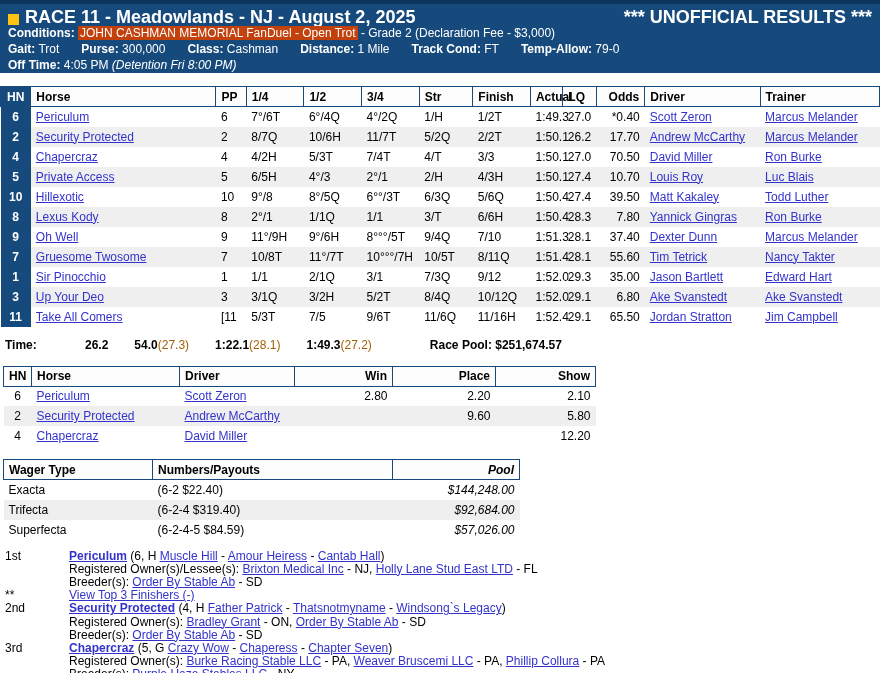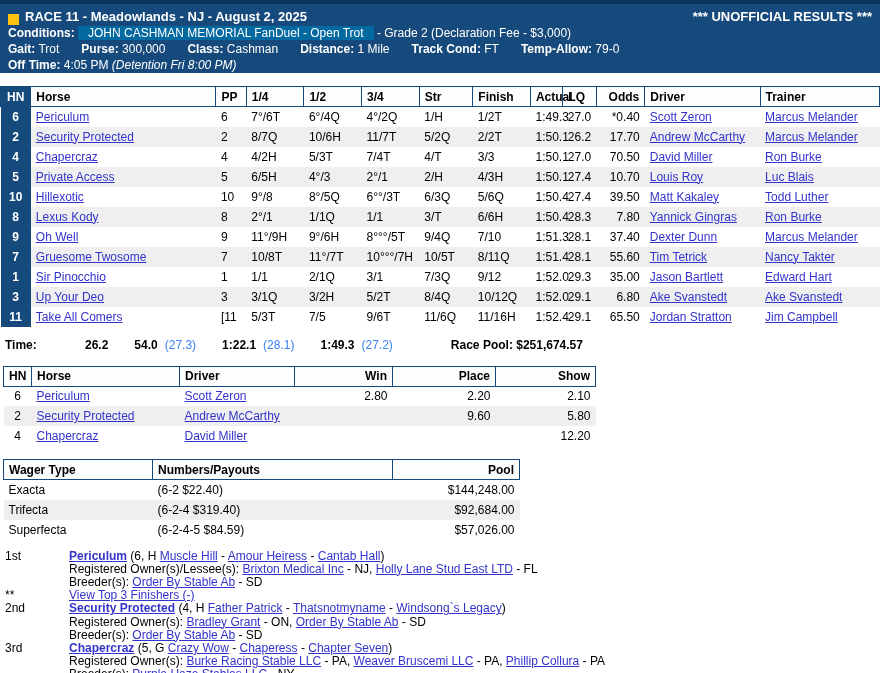--- a/index.html
+++ b/index.html
@@ -9,25 +9,25 @@
     overflow:hidden;
   }
   a { color:#3333cc; text-decoration:underline; cursor:pointer; }
 
   
   .race-header {
     background:#174a7c; color:#fff; border-top:4px solid #0d345c;
     padding:5px 8px 6px 8px; height:73px;
   }
   .hdr-line { line-height:16px; white-space:nowrap; }
-  .hdr-line1 { display:flex; align-items:flex-end; font-weight:bold; font-size:13px; }
+  .hdr-line1 { display:flex; align-items:flex-end; font-weight:bold; font-size:18px; }
   .race-square { display:inline-block; width:11px; height:11px; background:#ffc20e; margin-right:6px; }
   .hdr-spacer { flex:1; }
   .hdr-lbl { font-weight:bold; }
-  .cond-hl { background:#0369a1; padding:0 10px; }
+  .cond-hl { background:#c2410c; padding:0 2px; }
   .stats-line span.stat-group { margin-right:22px; }
   .offtime-note { font-style:italic; }
 
   
   table { border-collapse:collapse; table-layout:fixed; }
   th {
     border:1px solid #174a7c; background:#fdfdfd; font-weight:bold;
     text-align:left; padding:2px 5px; height:20px; font-size:12px;
   }
   td { padding:2px 5px; height:20px; font-size:12px; }
@@ -40,36 +40,36 @@
   .c-hn{width:30px} .c-horse{width:183px} .c-pp{width:30px} .c-q{width:57px}
   .c-str{width:53px} .c-finish{width:57px} .c-actual{width:32px} .c-lq{width:33px}
   .c-odds{width:48px} .c-driver{width:114px} .c-trainer{width:118px}
   .main-table th.c-odds, .main-table td.c-odds { text-align:right; }
 
   
   .time-row { display:flex; align-items:baseline; padding-left:5px; margin-top:11px; white-space:nowrap; }
   .time-label { font-weight:bold; width:80px; }
   .time-seg { margin-right:26px; }
   .time-main { font-weight:bold; }
-  .time-split { color:#3b82f6; margin-left:7px; }
+  .time-split { color:#a16207; }
   .pool-wrap { margin-left:32px; font-weight:bold; }
 
   
   .wps-table { width:592px; margin:14px 0 0 3px; }
   .w-hn{width:28px; text-align:center;} .w-horse{width:148px} .w-driver{width:115px}
   .w-win{width:98px} .w-place{width:103px} .w-show{width:100px}
   .wps-table th.w-win, .wps-table td.w-win,
   .wps-table th.w-place, .wps-table td.w-place,
   .wps-table th.w-show, .wps-table td.w-show { text-align:right; }
   .wps-table th.w-hn { text-align:center; }
 
   
   .wager-table { width:479px; margin:13px 0 0 3px; }
   .g-type{width:149px} .g-pay{width:240px} .g-pool{width:127px}
-  .wager-table th.g-pool, .wager-table td.g-pool { text-align:right; }
+  .wager-table th.g-pool, .wager-table td.g-pool { text-align:right;font-style:italic; }
 
   
   .finishers { margin-top:10px; padding-left:5px; }
   .fin-line { display:flex; line-height:13.2px; }
   .fin-label { width:64px; flex:none; }
   .fin-content { white-space:nowrap; }
   .fin-horse { font-weight:bold; }
 </style>
 </head>
 <body>

